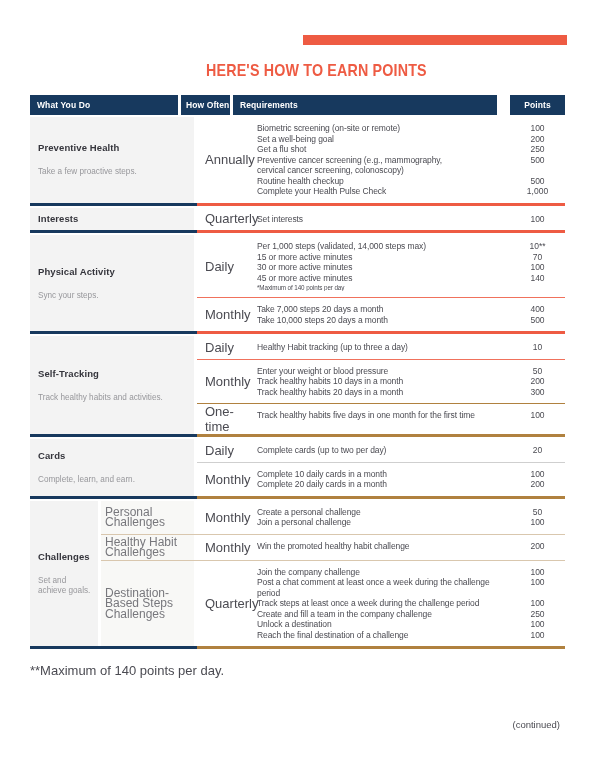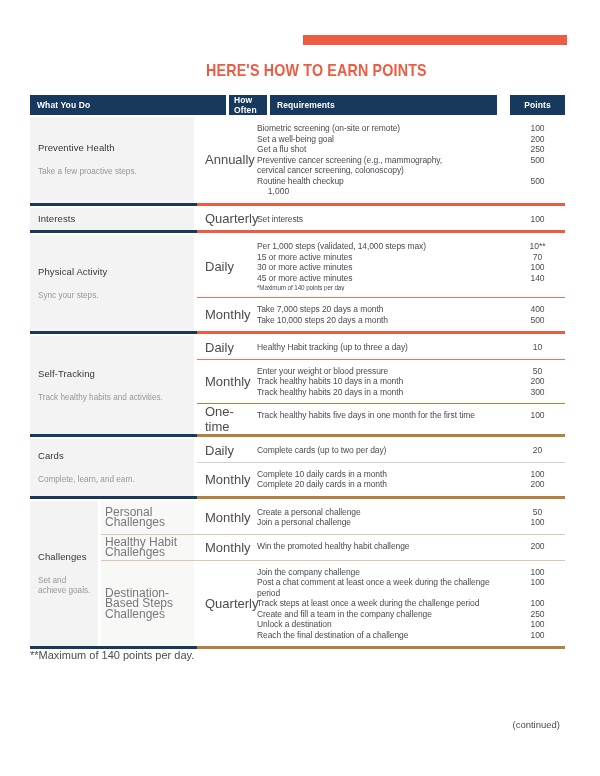--- a/index.html
+++ b/index.html
@@ -10,29 +10,29 @@
   html,body{margin:0;padding:0}
   body{width:600px;height:776px;background:#ffffff;position:relative;overflow:hidden;
        font-family:"Liberation Sans",sans-serif;color:var(--text)}
   .top-bar{position:absolute;left:303px;top:35px;width:264px;height:10px;background:var(--orange)}
   .page-title{position:absolute;top:61px;left:16px;width:600px;text-align:center;color:var(--orange)}
   .page-title span{display:inline-block;font-weight:bold;font-size:17px;letter-spacing:.2px;transform:scaleX(.84)}
   .content{position:absolute;left:30px;top:95px;width:535px}
   .thead{display:flex;gap:3px;height:20px}
   .th{background:var(--navy);color:#fff;font-weight:bold;font-size:8.5px;
       display:flex;align-items:center;padding-left:7px;box-sizing:border-box;letter-spacing:.1px}
-  .th-what{width:196px}
-  .th-often{width:38px;padding-left:5px}
+  .th-what{width:148px}
+  .th-often{width:49px;padding-left:5px}
   .th-req{flex:1}
   .th-points{width:55px;margin-left:10px;justify-content:center;padding-left:0}
   .section{display:flex;gap:3px;margin-top:2px}
   .label-cell{width:164px;background:var(--col1);display:flex;flex-direction:column;
               justify-content:center;padding:5px 2px 5px 8px;box-sizing:border-box}
   .section.narrow .label-cell{width:68px}
-  .sec-title{font-weight:normal;font-size:9.5px;color:var(--dark);letter-spacing:.1px}
+  .sec-title{font-weight:bold;font-size:9.5px;color:var(--dark);letter-spacing:.1px}
   .sec-sub{font-size:8.2px;color:var(--muted);margin-top:14px;line-height:10px}
   .rows{flex:1;display:flex;flex-direction:column}
   .row{display:flex;gap:3px;align-items:stretch}
   .sublabel{width:93px;background:var(--subcol);display:flex;align-items:center;
             padding:2px 4px;box-sizing:border-box;font-size:12px;color:var(--muted2);line-height:10.5px}
   .freq{width:49px;display:flex;align-items:center;padding-left:8px;box-sizing:border-box;font-size:13px}
   .row.has-sub .freq{width:49px}
   .reqs{flex:1;display:flex;flex-direction:column;justify-content:space-between;padding:6px 0}
   .line{display:flex;align-items:baseline;line-height:10.5px}
   .rtext{flex:1;font-size:8.5px;white-space:nowrap;overflow:hidden;padding-left:8px;letter-spacing:-.1px}
@@ -42,21 +42,21 @@
   .sep{height:1px}
   .sep-salmon{background:var(--salmon)}
   .sep-tan{background:var(--tan)}
   .sep-gray{background:var(--grayline)}
   .sep-beige{background:var(--beige)}
   .divider{display:flex;height:3px}
   .d-left{width:167px;background:var(--navy)}
   .d-right{flex:1}
   .d-orange{background:var(--orange)}
   .d-tan{background:var(--tan)}
-  .footnote{font-size:11px;color:var(--text)}
+  .footnote{margin-top:14px;font-size:13px;color:var(--text)}
   .continued{position:absolute;right:40px;top:719px;font-size:9.5px;color:var(--text)}
 </style>
 </head>
 <body>
 
 <div class="top-bar"></div>
 
 <div class="page-title">
   <span>HERE'S HOW TO EARN POINTS</span>
 </div>
@@ -96,20 +96,21 @@
               </div>
               <div class="line">
                 <div class="rtext">cervical cancer screening, colonoscopy)</div>
                 <div class="pts"></div>
               </div>
               <div class="line">
                 <div class="rtext">Routine health checkup</div>
                 <div class="pts">500</div>
               </div>
               <div class="line">
+                <div class="rtext">Complete your Health Pulse Check</div>
                 <div class="pts">1,000</div>
               </div>
             </div>
           </div>
         </div>
       </div>
       <div class="divider">
         <div class="d-left"></div>
         <div class="d-right d-orange"></div>
       </div>

